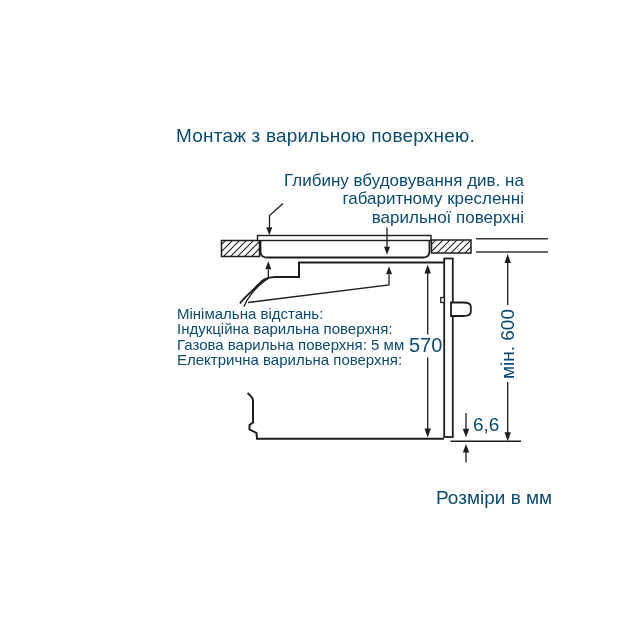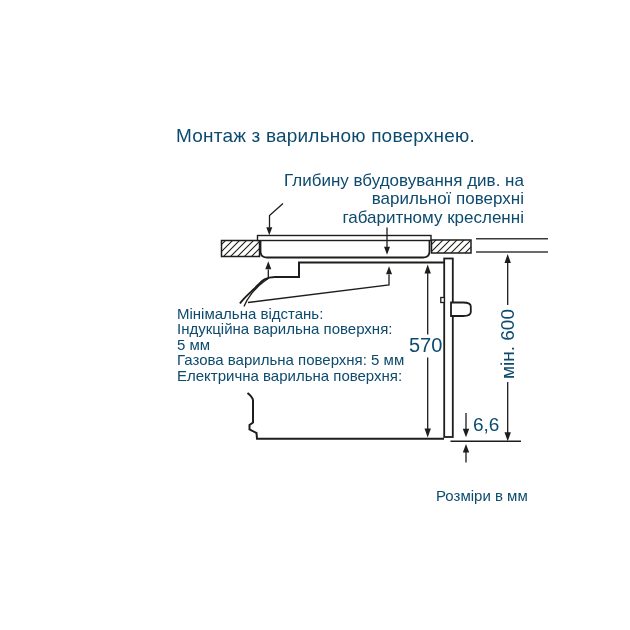--- a/index.html
+++ b/index.html
@@ -6,21 +6,21 @@
   #page{
     position:relative;width:630px;height:630px;background:#ffffff;
     font-family:Liberation Sans, sans-serif;color:#0c4a6e;overflow:hidden;margin-left:46px;
   }
   .abs{position:absolute;white-space:nowrap;}
   .title{font-size:19px;letter-spacing:0.2px;}
   .note1{font-size:17px;line-height:18.7px;}
   .note2{font-size:15px;line-height:15.4px;}
   .dim{font-size:20px;text-align:center;}
   .dim-sm{font-size:19px;}
-  .footer{font-size:15px;}
+  .footer{font-size:19px;}
   .vtext{
     width:92px;height:22px;text-align:center;
     transform:rotate(-90deg);transform-origin:center center;
     font-size:19px;
   }
   svg{position:absolute;left:0;top:0;}
 </style>
 </head>
 <body>
 
@@ -108,28 +108,27 @@
       <polygon points="420,437.3 416.8,428.8 423.2,428.8" fill="#1d1d1b"></polygon>
       <line x1="420" y1="462.5" x2="420" y2="452" stroke="#1d1d1b" stroke-width="1.3"></line>
       <polygon points="420,444 416.8,452.5 423.2,452.5" fill="#1d1d1b"></polygon>
     </g>
   </svg>
 
   <div class="abs title" style="left:130px;top:125px;">Монтаж з варильною поверхнею.</div>
 
   <div class="abs note1" style="left:238px;top:171.5px;text-align:right;">
     <div>Глибину вбудовування див. на</div>
+    <div>габаритному кресленні</div>
     <div>варильної поверхні</div>
-    <div>габаритному кресленні</div>
   </div>
 
   <div class="abs note2" style="left:131px;top:306px;">
     <div>Мінімальна відстань:</div>
     <div>Індукційна варильна поверхня:</div>
-    <div>5 мм</div>
     <div>Газова варильна поверхня: 5 мм</div>
     <div>Електрична варильна поверхня:</div>
   </div>
 
   <div class="abs dim" style="left:363px;top:334px;">570</div>
 
   <div class="abs vtext" style="left:416px;top:333px;">мін. 600</div>
 
   <div class="abs dim-sm" style="left:427px;top:413.5px;">6,6</div>
 

